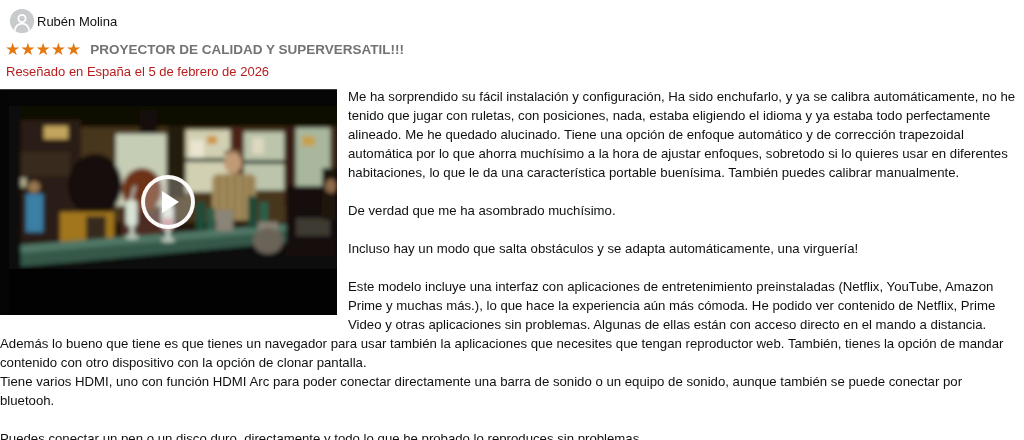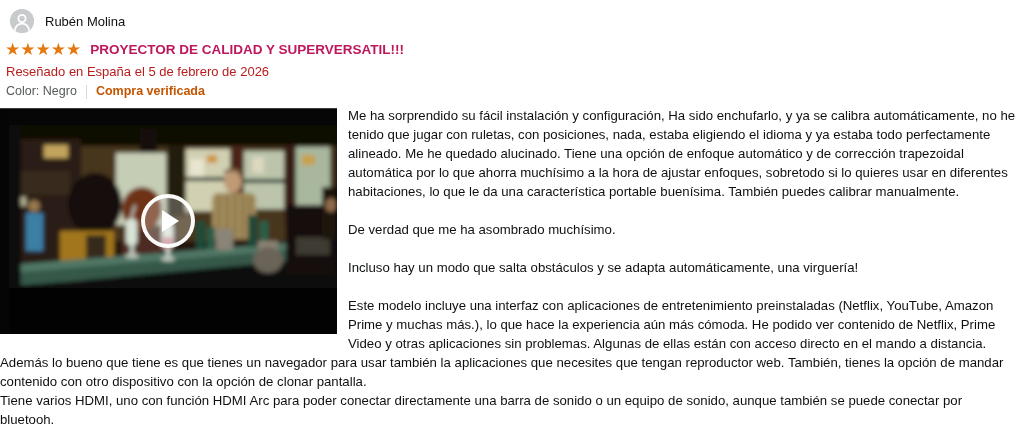--- a/index.html
+++ b/index.html
@@ -5,35 +5,35 @@
   * { box-sizing: border-box; margin: 0; padding: 0; }
   html, body { background: #ffffff; }
   body {
     width: 1024px; height: 440px; overflow: hidden;
     font-family: "Liberation Sans", sans-serif;
     color: #0f1111;
   }
   .review-card { padding: 5px 4px 0 0; }
 
   
-  .profile-row { display: flex; align-items: center; gap: 11px; padding: 2px 0 0 10px; height: 30px; cursor: pointer; }
+  .profile-row { display: flex; align-items: center; gap: 3px; padding: 2px 0 0 10px; height: 30px; cursor: pointer; }
   .avatar {
     width: 24px; height: 24px; border-radius: 50%;
     background: #c7cbcb; position: relative; overflow: hidden; flex: 0 0 24px;
   }
   .avatar svg { display: block; }
   .author-name { font-size: 13px; color: #0f1111; }
 
   
   .title-row { display: flex; align-items: center; gap: 9px; padding: 6px 0 0 5px; cursor: pointer; }
   .stars {
     color: #e47911; font-size: 17px; letter-spacing: 0px; line-height: 15px;
     white-space: nowrap; user-select: none;
   }
-  .review-title { font-size: 13.5px; font-weight: bold; color: #be185d; line-height: 17px; }
+  .review-title { font-size: 13.5px; font-weight: bold; color: #737373; line-height: 17px; }
 
   
   .date-row { padding: 5px 0 0 6px; font-size: 13px; color: #b91c1c; line-height: 17px; }
 
   
   .variant-row { display: flex; align-items: center; padding: 4px 0 0 6px; font-size: 12.5px; line-height: 15px; }
   .variant-label { color: #565959; cursor: pointer; }
   .v-divider { width: 1px; height: 14px; background: #d5d9d9; margin: 0 9px; }
   .verified-badge { color: #c45500; font-weight: bold; cursor: pointer; }
 
@@ -82,25 +82,20 @@
     <span class="author-name">Rubén Molina</span>
   </div>
 
   <div class="title-row">
     <span class="stars">★★★★★</span>
     <span class="review-title">PROYECTOR DE CALIDAD Y SUPERVERSATIL!!!</span>
   </div>
 
   <div class="date-row">Reseñado en España el 5 de febrero de 2026</div>
 
-  <div class="variant-row">
-    <span class="variant-label">Color: Negro</span>
-    <span class="v-divider"></span>
-    <span class="verified-badge">Compra verificada</span>
-  </div>
 
   <div class="review-body">
 
     <div class="video-thumb">
       <svg width="337" height="225" viewBox="0 0 337 225">
         <defs>
           <filter id="blur" x="-10%" y="-10%" width="120%" height="120%">
             <feGaussianBlur stdDeviation="2"></feGaussianBlur>
           </filter>
         </defs>

